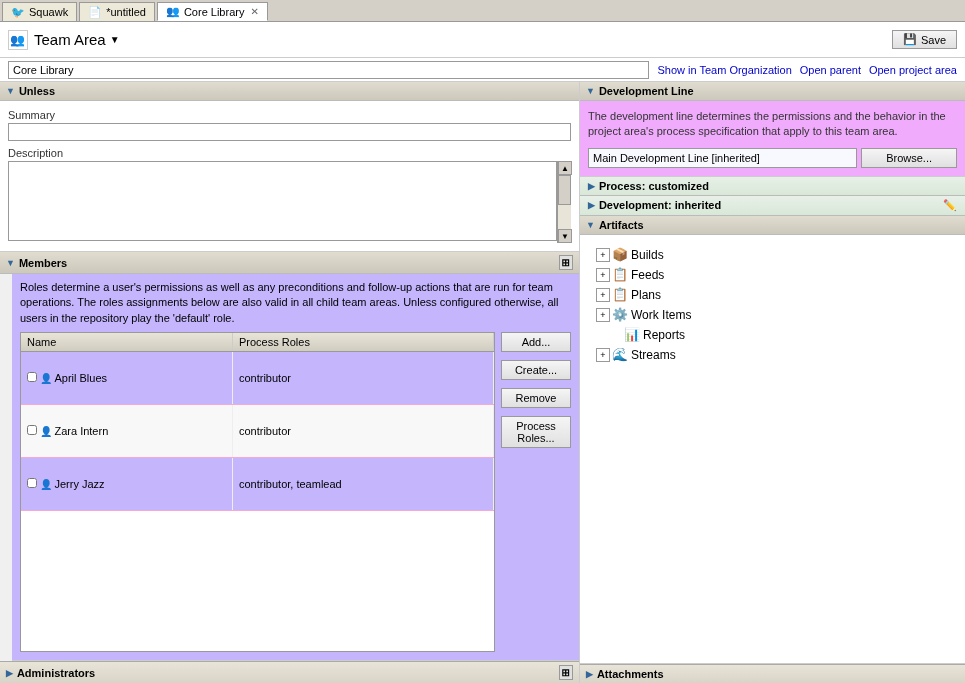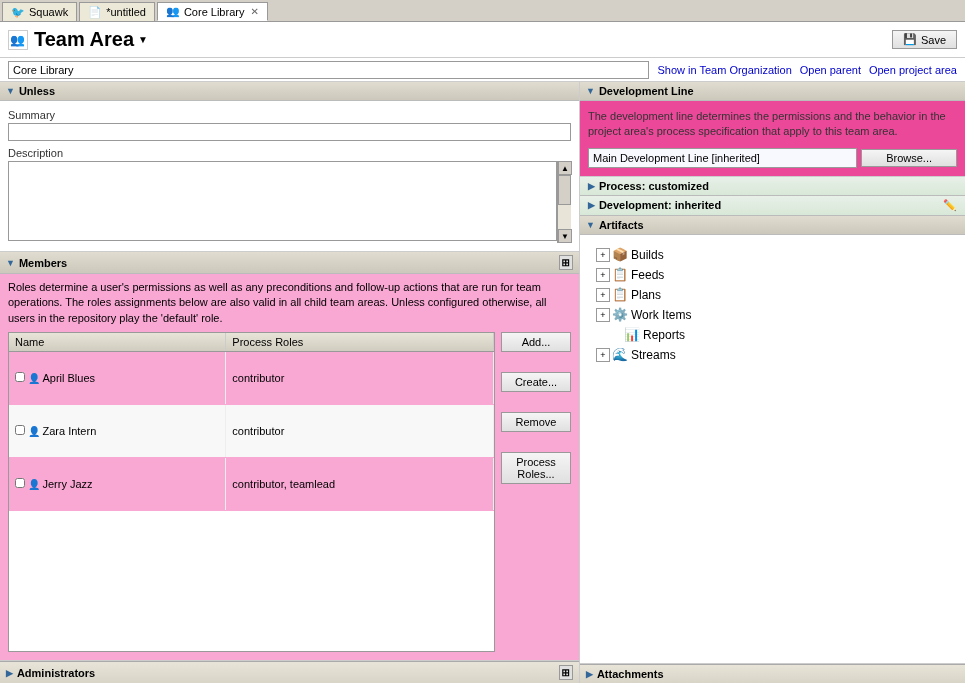--- a/index.html
+++ b/index.html
@@ -8,21 +8,21 @@
     
     .tab-bar { display: flex; align-items: flex-end; background: #d4d0c8; padding: 2px 0 0 0; height: 22px; border-bottom: 1px solid #999; }
     .tab { display: flex; align-items: center; padding: 2px 8px; border: 1px solid #999; border-bottom: none; background: #ece9d8; font-size: 11px; height: 19px; cursor: pointer; margin-left: 2px; }
     .tab.active { background: #fff; border-bottom: 1px solid #fff; z-index: 1; }
     .tab-icon { width: 14px; height: 14px; margin-right: 4px; display: inline-flex; align-items: center; justify-content: center; }
     .tab-close { margin-left: 6px; font-size: 10px; cursor: pointer; color: #666; }
 
     
     .title-bar { display: flex; align-items: center; background: #fff; padding: 4px 8px; border-bottom: 1px solid #ccc; height: 36px; }
     .title-icon { width: 20px; height: 20px; background: #fff; border: 1px solid #ccc; margin-right: 6px; display: flex; align-items: center; justify-content: center; font-size: 12px; }
-    .title-text { font-size: 20px; font-weight: bold; color: #000; }
+    .title-text { font-size: 15px; font-weight: normal; color: #000; }
     .title-dropdown { font-size: 10px; margin-left: 4px; cursor: pointer; }
     .save-btn { margin-left: auto; padding: 2px 10px; border: 1px solid #999; background: linear-gradient(to bottom, #f5f5f5, #e0e0e0); cursor: pointer; font-size: 11px; display: flex; align-items: center; gap: 4px; }
 
     
     .breadcrumb-bar { display: flex; align-items: center; background: #fff; padding: 3px 8px; border-bottom: 1px solid #ccc; height: 24px; }
     .breadcrumb-input { flex: 1; border: 1px solid #999; padding: 1px 4px; font-size: 11px; height: 18px; }
     .breadcrumb-links { display: flex; gap: 8px; margin-left: 8px; font-size: 11px; }
     .breadcrumb-links a { color: #0000cc; text-decoration: none; cursor: pointer; }
 
     
@@ -34,28 +34,28 @@
     .field-textarea { width: 100%; border: 1px solid #999; padding: 2px 4px; font-size: 11px; height: 80px; background: #fff; resize: none; }
     .textarea-wrapper { position: relative; }
     .textarea-scrollbar { position: absolute; right: 0; top: 0; width: 14px; height: 100%; background: #d4d0c8; border-left: 1px solid #999; display: flex; flex-direction: column; }
     .members-desc { font-size: 11px; padding: 6px 8px; color: #000; line-height: 1.4; }
     .members-table-area { display: flex; flex: 1; overflow: hidden; padding: 0 8px 8px 8px; }
     .members-table { flex: 1; border: 1px solid #999; overflow: hidden; }
     .members-table table { width: 100%; border-collapse: collapse; font-size: 11px; }
     .members-table th { background: linear-gradient(to bottom, #e8e4d8, #d0ccc0); padding: 3px 6px; border-bottom: 1px solid #999; border-right: 1px solid #ccc; text-align: left; font-weight: normal; }
     .members-table td { padding: 20px 6px; border-bottom: 1px solid #f9a8d4; border-right: 1px solid #eee; height: 18px; vertical-align: middle; }
     .members-table tr:nth-child(even) { background: #f8f8f8; }
-    .members-buttons { display: flex; flex-direction: column; gap: 20px; margin-left: 6px; padding-top: 0; }
+    .members-buttons { display: flex; flex-direction: column; gap: 8px; margin-left: 6px; padding-top: 0; }
     .action-btn { width: 70px; padding: 3px 6px; border: 1px solid #999; background: linear-gradient(to bottom, #f5f5f5, #e0e0e0); cursor: pointer; font-size: 11px; text-align: center; }
     .action-btn:disabled { color: #999; cursor: default; }
 
     
     .admins-section { background: linear-gradient(to bottom, #e8e4d8, #d8d4c8); border-top: 1px solid #aaa; padding: 3px 6px; display: flex; align-items: center; cursor: pointer; font-weight: bold; font-size: 11px; }
     .dev-line-desc { font-size: 11px; color: #333; margin-bottom: 8px; line-height: 1.4; }
-    .dev-line-input-row { display: flex; align-items: center; gap: 4px; }
+    .dev-line-input-row { display: flex; gap: 4px; }
     .dev-line-input { flex: 1; border: 1px solid #999; padding: 2px 4px; font-size: 11px; height: 20px; background: #f8f8ff; }
     .browse-btn { padding: 2px 24px; border: 1px solid #999; background: linear-gradient(to bottom, #f5f5f5, #e0e0e0); cursor: pointer; font-size: 11px; }
 
     
     .collapsed-row { display: flex; align-items: center; padding: 3px 8px; background: linear-gradient(to bottom, #e8f0e8, #d8e8d8); border-bottom: 1px solid #bbb; cursor: pointer; font-size: 11px; font-weight: bold; }
     .collapsed-row .edit-icon { margin-left: auto; color: #666; }
     .artifacts-tree { padding: 6px 8px; font-size: 11px; }
     .tree-item { display: flex; align-items: center; padding: 2px 0; cursor: pointer; }
     .tree-expand { width: 14px; height: 14px; border: 1px solid #999; background: #fff; display: inline-flex; align-items: center; justify-content: center; margin-right: 2px; font-size: 9px; cursor: pointer; flex-shrink: 0; }
     .tree-icon { width: 16px; height: 16px; margin-right: 3px; display: inline-flex; align-items: center; justify-content: center; flex-shrink: 0; }
@@ -136,21 +136,21 @@
           </div>
         </div>
       </div>
 
       <div class="section-wrapper-header" style="border-bottom: 1px solid #bbb;">
         <span class="expand-arrow">▼</span>
         <span>Members</span>
         <span style="margin-left: auto; font-size:10px; border: 1px solid #999; padding: 1px 2px; background:#e0e0e0; cursor:pointer;">⊞</span>
       </div>
 
-      <div style="background:#f9a8d4; flex:1; display:flex; flex-direction:column; overflow:hidden; border-bottom: 1px solid #ccc;">
+      <div style="background:#c4b5fd; flex:1; display:flex; flex-direction:column; overflow:hidden; border-bottom: 1px solid #ccc; margin-left: 12px;">
         <div class="members-desc">Roles determine a user's permissions as well as any preconditions and follow-up actions that are run for team operations. The roles assignments below are also valid in all child team areas. Unless configured otherwise, all users in the repository play the 'default' role.</div>
         <div class="members-table-area">
           <div class="members-table">
             <table>
               <thead>
                 <tr>
                   <th>Name</th>
                   <th>Process Roles</th>
                 </tr>
               </thead>
@@ -189,21 +189,21 @@
       </div>
     </div>
   </div>
 
   <div class="right-panel">
 
     <div class="section-wrapper-header" style="border-bottom:1px solid #bbb;">
       <span class="expand-arrow">▼</span>
       <span>Development Line</span>
     </div>
-    <div style="background:#ec4899; padding:8px; border-bottom:1px solid #ccc;">
+    <div style="background:#f0abfc; padding:8px; border-bottom:1px solid #ccc;">
       <div class="dev-line-desc">The development line determines the permissions and the behavior in the project area's process specification that apply to this team area.</div>
       <div class="dev-line-input-row">
         <input class="dev-line-input" type="text" value="Main Development Line [inherited]" style="">
         <button class="browse-btn">Browse...</button>
       </div>
     </div>
 
     <div class="collapsed-row" style="border-bottom:1px solid #bbb;">
       <span class="expand-arrow">▶</span>
       <span>Process: customized</span>

